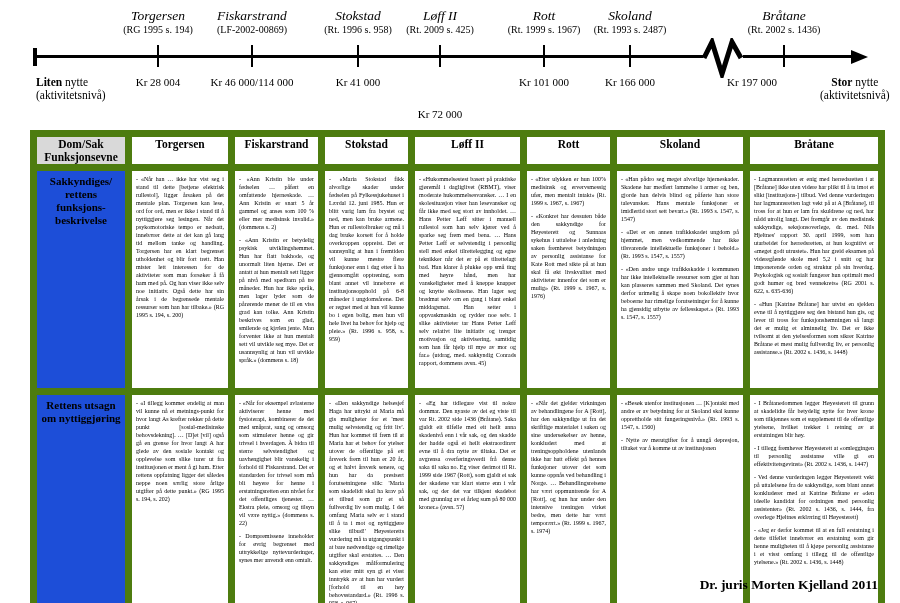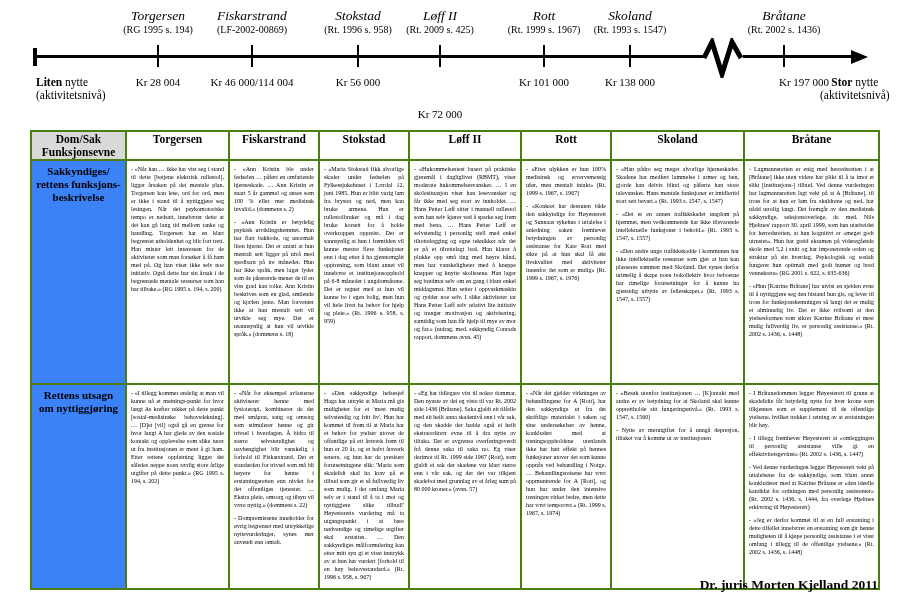--- a/index.html
+++ b/index.html
@@ -20,30 +20,30 @@
     left:851px;top:49.5px;width:0;height:0;
     border-left:17px solid #000;border-top:7px solid transparent;border-bottom:7px solid transparent;
   }
   .endlabel{font-size:11.5px;line-height:13px;}
   .endlabel b{font-size:11.5px;}
   
   #casetable{
     position:absolute;left:30px;top:130px;width:848px;height:445px;
     border-collapse:collapse;table-layout:fixed;background:#fff;
   }
-  #casetable td,#casetable th{border:2px solid #4d7c0f;vertical-align:top;overflow:hidden;}
+  #casetable td,#casetable th{border:7px solid #4d7c0f;vertical-align:top;overflow:hidden;}
   #casetable{border:2px solid #000;}
   th.corner{
     background:#d9d9d9;font-weight:bold;font-size:11.5px;line-height:12.5px;
     white-space:pre-line;text-align:center;vertical-align:middle;padding:1px 0;
   }
   th.colhead{font-weight:bold;font-size:11.5px;text-align:center;vertical-align:middle;background:#fff;}
   th.rowlabel{
     font-weight:bold;font-size:11px;line-height:13px;text-align:center;
-    vertical-align:middle;white-space:pre-line;background:#3b82f6;padding:4px 2px;margin-left:7px;
+    vertical-align:middle;white-space:pre-line;background:#1d4ed8;padding:4px 2px;margin-left:7px;
   }
   td.cell{padding:4px 4px 2px 4px;}
   .cellp{font-size:6px;line-height:8px;text-align:justify;margin:0 0 5px 0;}
   
   #credit{right:22px;top:577px;font-weight:bold;font-size:13.5px;white-space:nowrap;text-align:center;}
 </style>
 </head>
 <body>
 
 <div id="timeline">
@@ -58,41 +58,41 @@
   </svg>
 
   <div id="tl-cases">
       <div class="abs case-name" style="left: 158px;">Torgersen</div>
       <div class="abs case-ref" style="left: 158px;">(RG 1995 s. 194)</div>
       <div class="abs tick" style="left: 158px;"></div>
       <div class="abs amount" style="left: 158px;">Kr 28 004</div>
       <div class="abs case-name" style="left: 252px;">Fiskarstrand</div>
       <div class="abs case-ref" style="left: 252px;">(LF-2002-00869)</div>
       <div class="abs tick" style="left: 252px;"></div>
-      <div class="abs amount" style="left: 252px;">Kr 46 000/114 004</div>
+      <div class="abs amount" style="left: 252px;">Kr 46 000/114 000</div>
       <div class="abs case-name" style="left: 358px;">Stokstad</div>
       <div class="abs case-ref" style="left: 358px;">(Rt. 1996 s. 958)</div>
       <div class="abs tick" style="left: 358px;"></div>
-      <div class="abs amount" style="left: 358px;">Kr 56 000</div>
+      <div class="abs amount" style="left: 358px;">Kr 41 000</div>
       <div class="abs case-name" style="left: 440px;">Løff II</div>
       <div class="abs case-ref" style="left: 440px;">(Rt. 2009 s. 425)</div>
       <div class="abs tick" style="left: 440px;"></div>
       <div class="abs amount" style="left: 440px; margin-top: 32px;">Kr 72 000</div>
       <div class="abs case-name" style="left: 544px;">Rott</div>
       <div class="abs case-ref" style="left: 544px;">(Rt. 1999 s. 1967)</div>
       <div class="abs tick" style="left: 544px;"></div>
       <div class="abs amount" style="left: 544px;">Kr 101 000</div>
       <div class="abs case-name" style="left: 630px;">Skoland</div>
-      <div class="abs case-ref" style="left: 630px;">(Rt. 1993 s. 1547)</div>
+      <div class="abs case-ref" style="left: 630px;">(Rt. 1993 s. 2487)</div>
       <div class="abs tick" style="left: 630px;"></div>
-      <div class="abs amount" style="left: 630px;">Kr 138 000</div>
+      <div class="abs amount" style="left: 630px;">Kr 166 000</div>
       <div class="abs case-name" style="left: 784px;">Bråtane</div>
       <div class="abs case-ref" style="left: 784px;">(Rt. 2002 s. 1436)</div>
       <div class="abs tick" style="left: 784px;"></div>
-      <div class="abs amount" style="left: 804px;">Kr 197 000</div>
+      <div class="abs amount" style="left: 752px;">Kr 197 000</div>
     </div>
 
   <div class="abs endlabel" style="left:36px;top:76px;">
     <b>Liten</b><span> nytte</span><br>
     <span>(aktivitetsnivå)</span>
   </div>
   <div class="abs endlabel" style="left:820px;top:76px;text-align:center;">
     <b>Stor</b><span> nytte</span><br>
     <span>(aktivitetsnivå)</span>
   </div>

